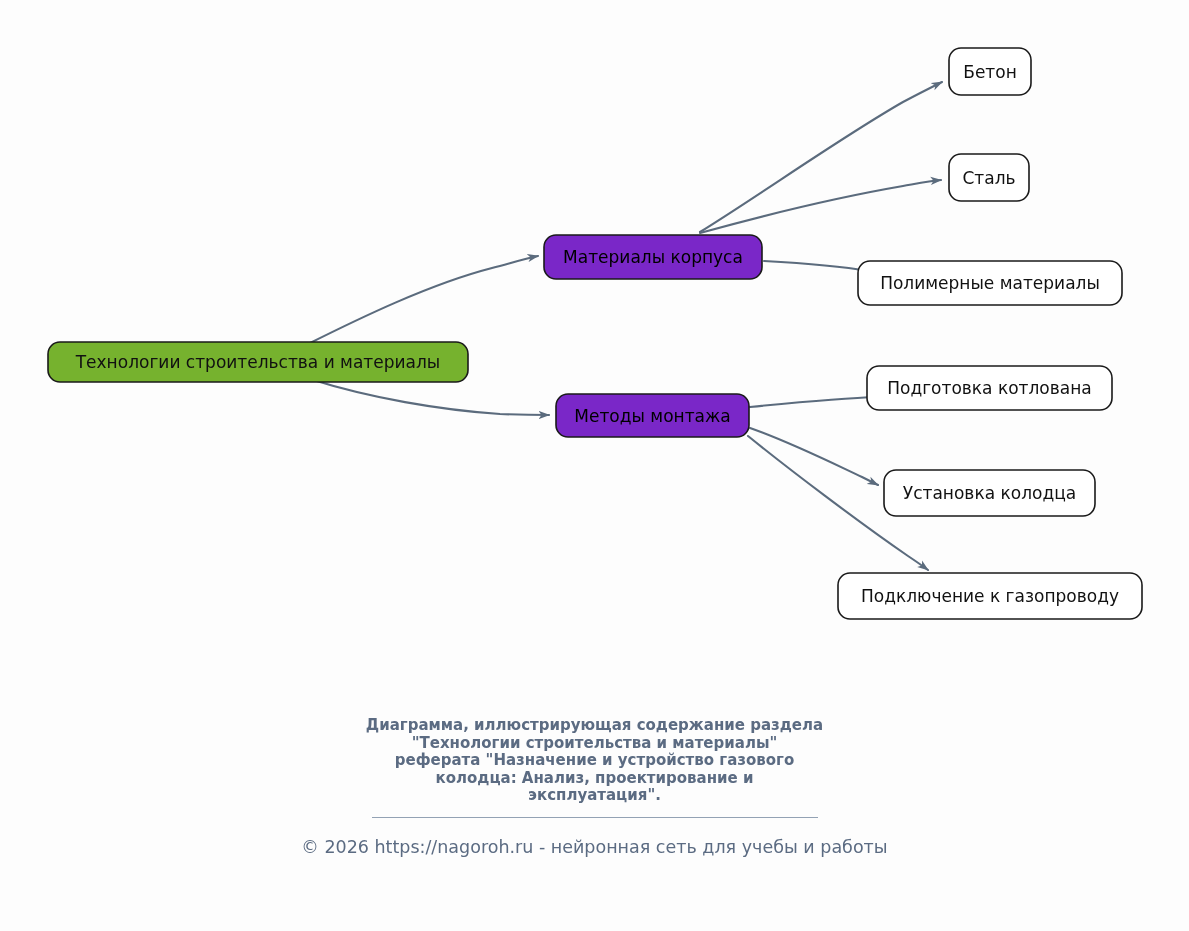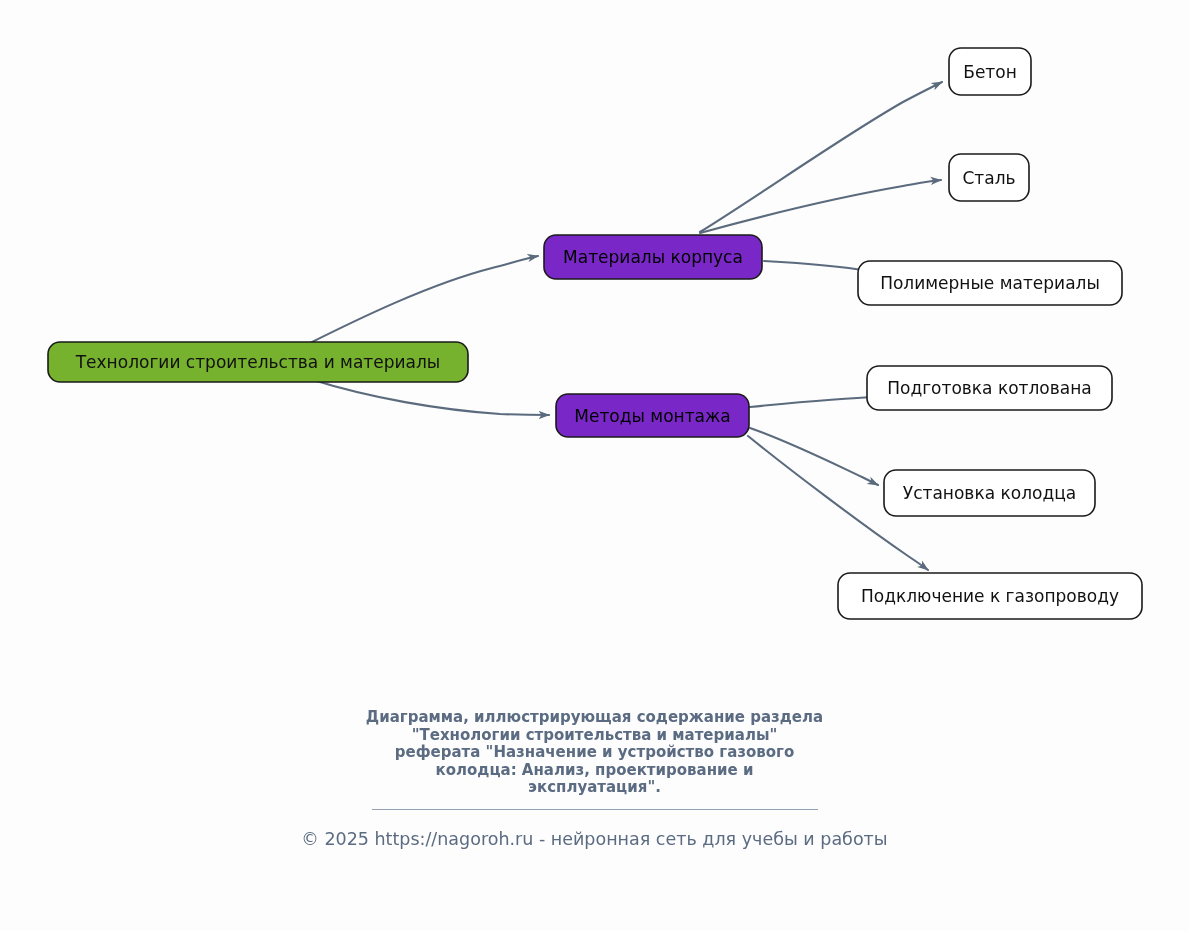--- a/index.html
+++ b/index.html
@@ -54,21 +54,21 @@
     left: 0;
     width: 1189px;
     text-align: center;
   }
   .caption-text {
     font-family: "DejaVu Sans", "Liberation Sans", sans-serif;
     font-weight: bold;
     font-size: 15px;
     line-height: 17.6px;
     color: #5b6b82;
-    margin: 0;
+    margin: 8px;
     white-space: pre-line;
   }
   .footer-rule {
     width: 446px;
     height: 0;
     margin: 12px auto 0 auto;
     border: 0;
     border-top: 1.4px solid #93a2b4;
   }
   .footer-text {
@@ -140,16 +140,16 @@
       </g>
   </svg>
 
   <div class="caption-block" id="caption-block" style="top: 709px;">
     <p class="caption-text" style="color: rgb(91, 107, 130);">Диаграмма, иллюстрирующая содержание раздела
 "Технологии строительства и материалы"
 реферата "Назначение и устройство газового
 колодца: Анализ, проектирование и
 эксплуатация".</p>
     <hr class="footer-rule">
-    <p class="footer-text" style="color: rgb(91, 107, 130);">© 2025 https://nagoroh.ru - нейронная сеть для учебы и работы</p>
+    <p class="footer-text" style="color: rgb(91, 107, 130);">© 2026 https://nagoroh.ru - нейронная сеть для учебы и работы</p>
   </div>
 
 </div>
 
 </body></html>

